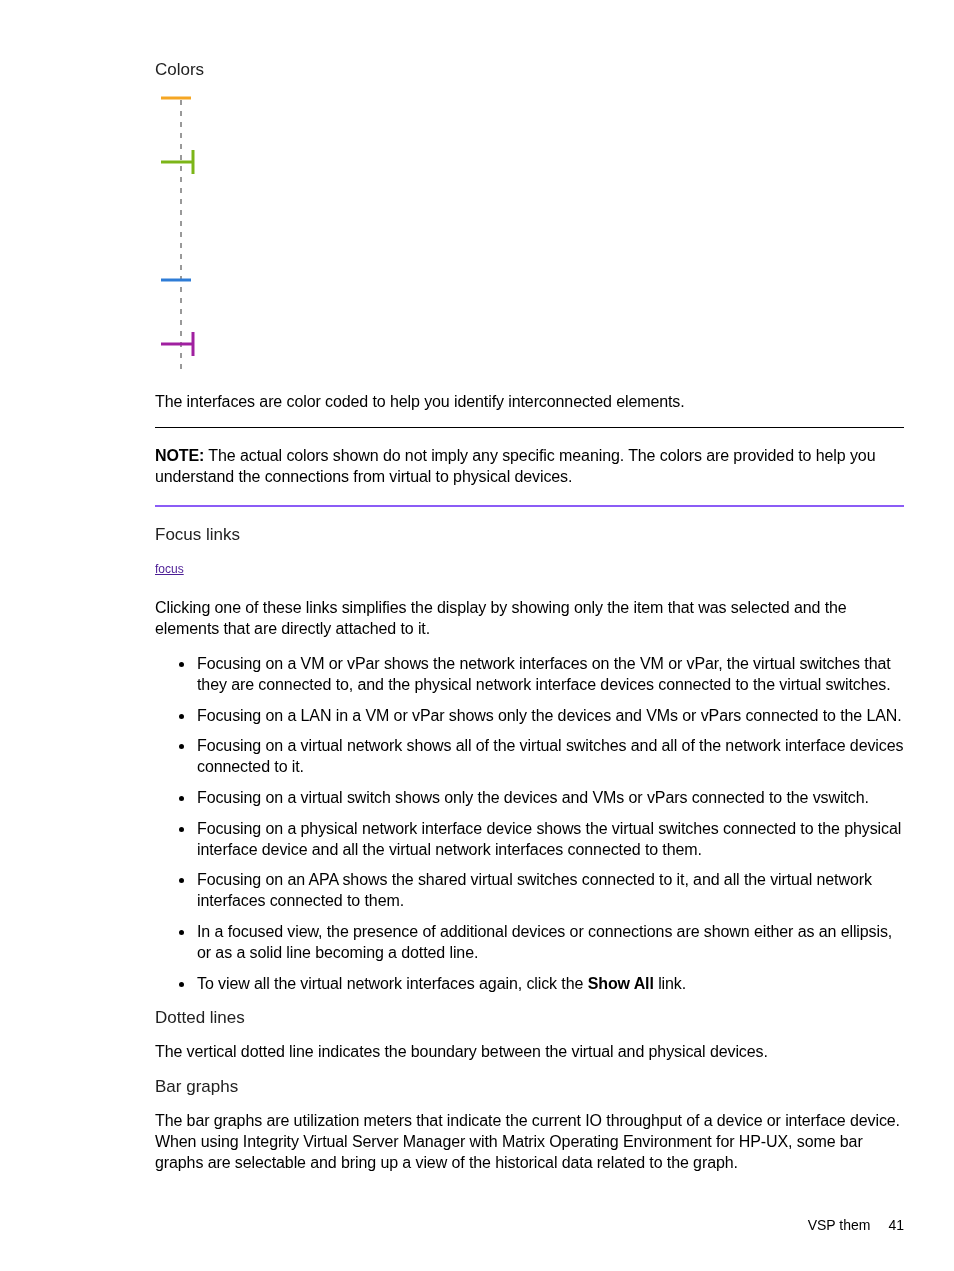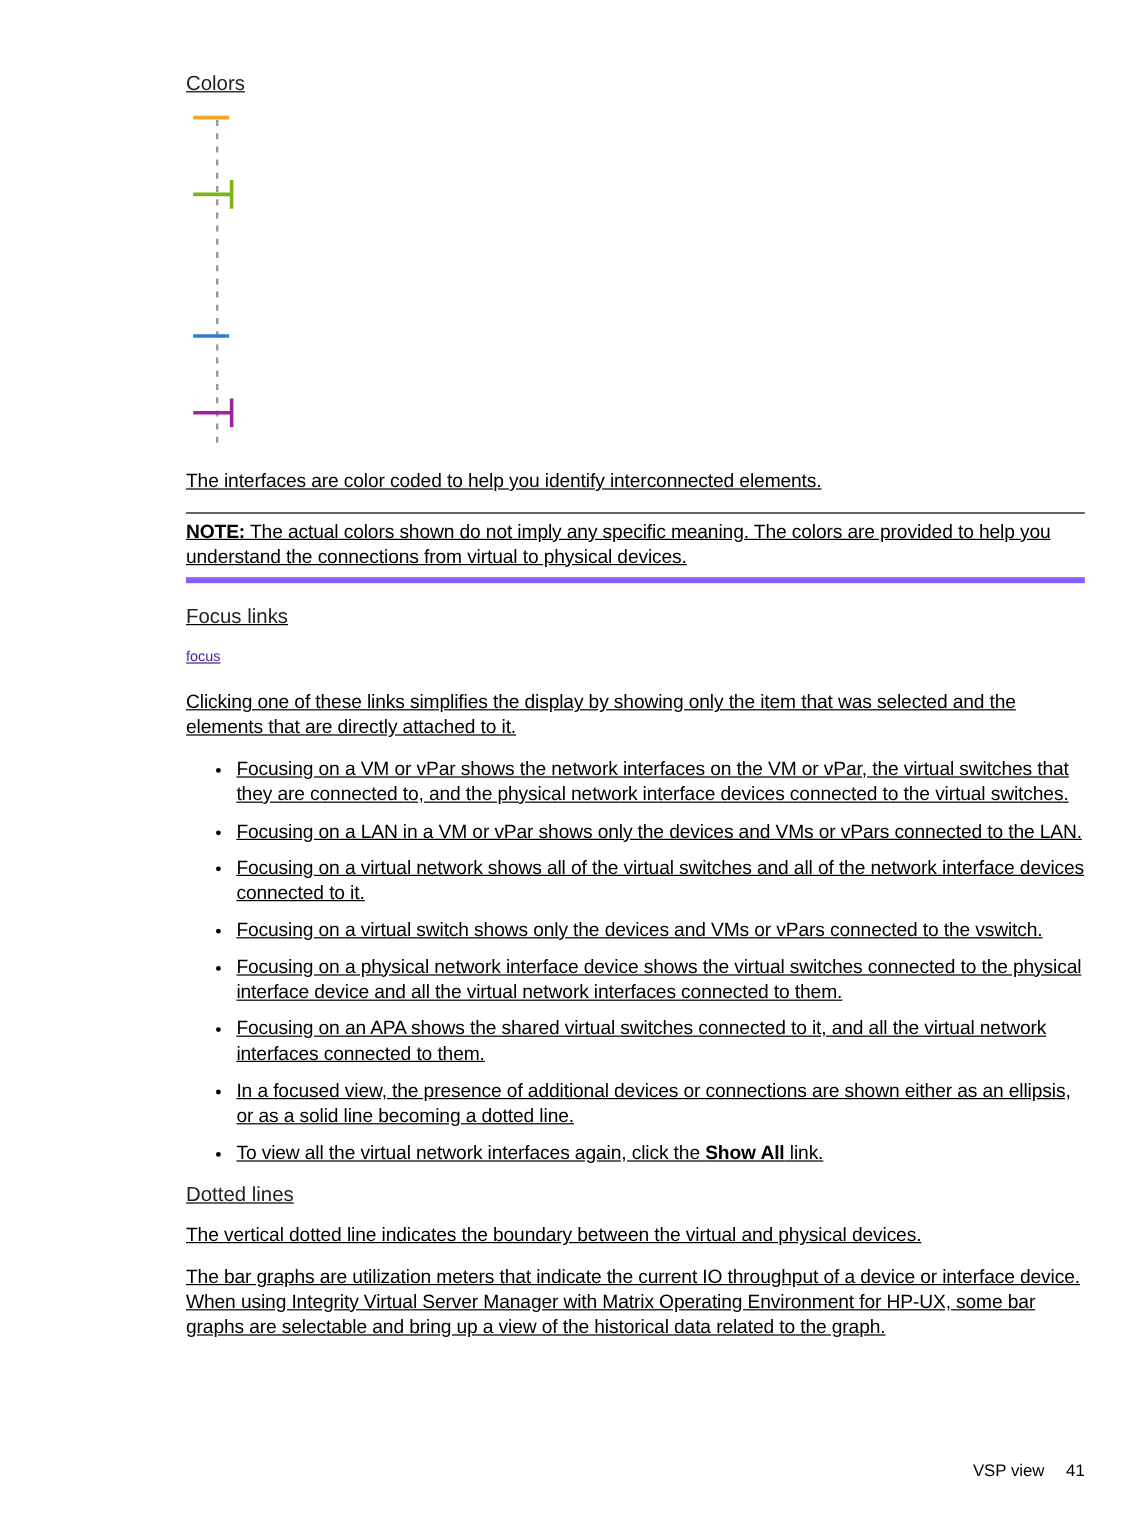--- a/index.html
+++ b/index.html
@@ -9,21 +9,20 @@
     font-size: 16px;
     color: #000;
     background: #fff;
     width: 954px;
   }
   .page {
     padding: 60px 50px 40px 155px;
     box-sizing: border-box;
     min-height: 1271px;
     position: relative;
-    text-decoration: underline;
   }
   .section-heading {
     font-size: 17px;
     font-weight: normal;
     margin: 0 0 14px 0;
     color: #222;
   }
   .colors-diagram {
     padding-bottom: 18px;
   }
@@ -31,22 +30,22 @@
     display: block;
   }
   .body-text {
     font-size: 16px;
     line-height: 1.3;
     margin: 0 0 14px 0;
     letter-spacing: -0.1px;
   }
   .note-box {
     border-top: 1px solid #000;
-    border-bottom: 5px solid #8b5cf6;
-    padding: 6px 0;
+    border-bottom: 2px solid #8b5cf6;
+    padding: 18px 0;
     margin: 0 0 18px 0;
   }
   .note-box .body-text {
     margin: 0;
   }
   .note-label {
     font-weight: bold;
   }
   .focus-link {
     font-size: 12px;
@@ -128,20 +127,21 @@
     <li>Focusing on a physical network interface device shows the virtual switches connected to the physical interface device and all the virtual network interfaces connected to them.</li>
     <li>Focusing on an APA shows the shared virtual switches connected to it, and all the virtual network interfaces connected to them.</li>
     <li>In a focused view, the presence of additional devices or connections are shown either as an ellipsis, or as a solid line becoming a dotted line.</li>
     <li><span>To view all the virtual network interfaces again, click the </span><span class="show-all">Show All</span><span> link.</span></li>
   </ul>
 
   <h3 class="section-heading">Dotted lines</h3>
 
   <p class="body-text">The vertical dotted line indicates the boundary between the virtual and physical devices.</p>
 
+  <h3 class="section-heading">Bar graphs</h3>
 
   <p class="body-text">The bar graphs are utilization meters that indicate the current IO throughput of a device or interface device. When using Integrity Virtual Server Manager with Matrix Operating Environment for HP-UX, some bar graphs are selectable and bring up a view of the historical data related to the graph.</p>
 
   <div class="footer">
-    <span class="footer-label">VSP view</span><span class="footer-page">41</span>
+    <span class="footer-label">VSP them</span><span class="footer-page">41</span>
   </div>
 
 </div>
 
 </body></html>

